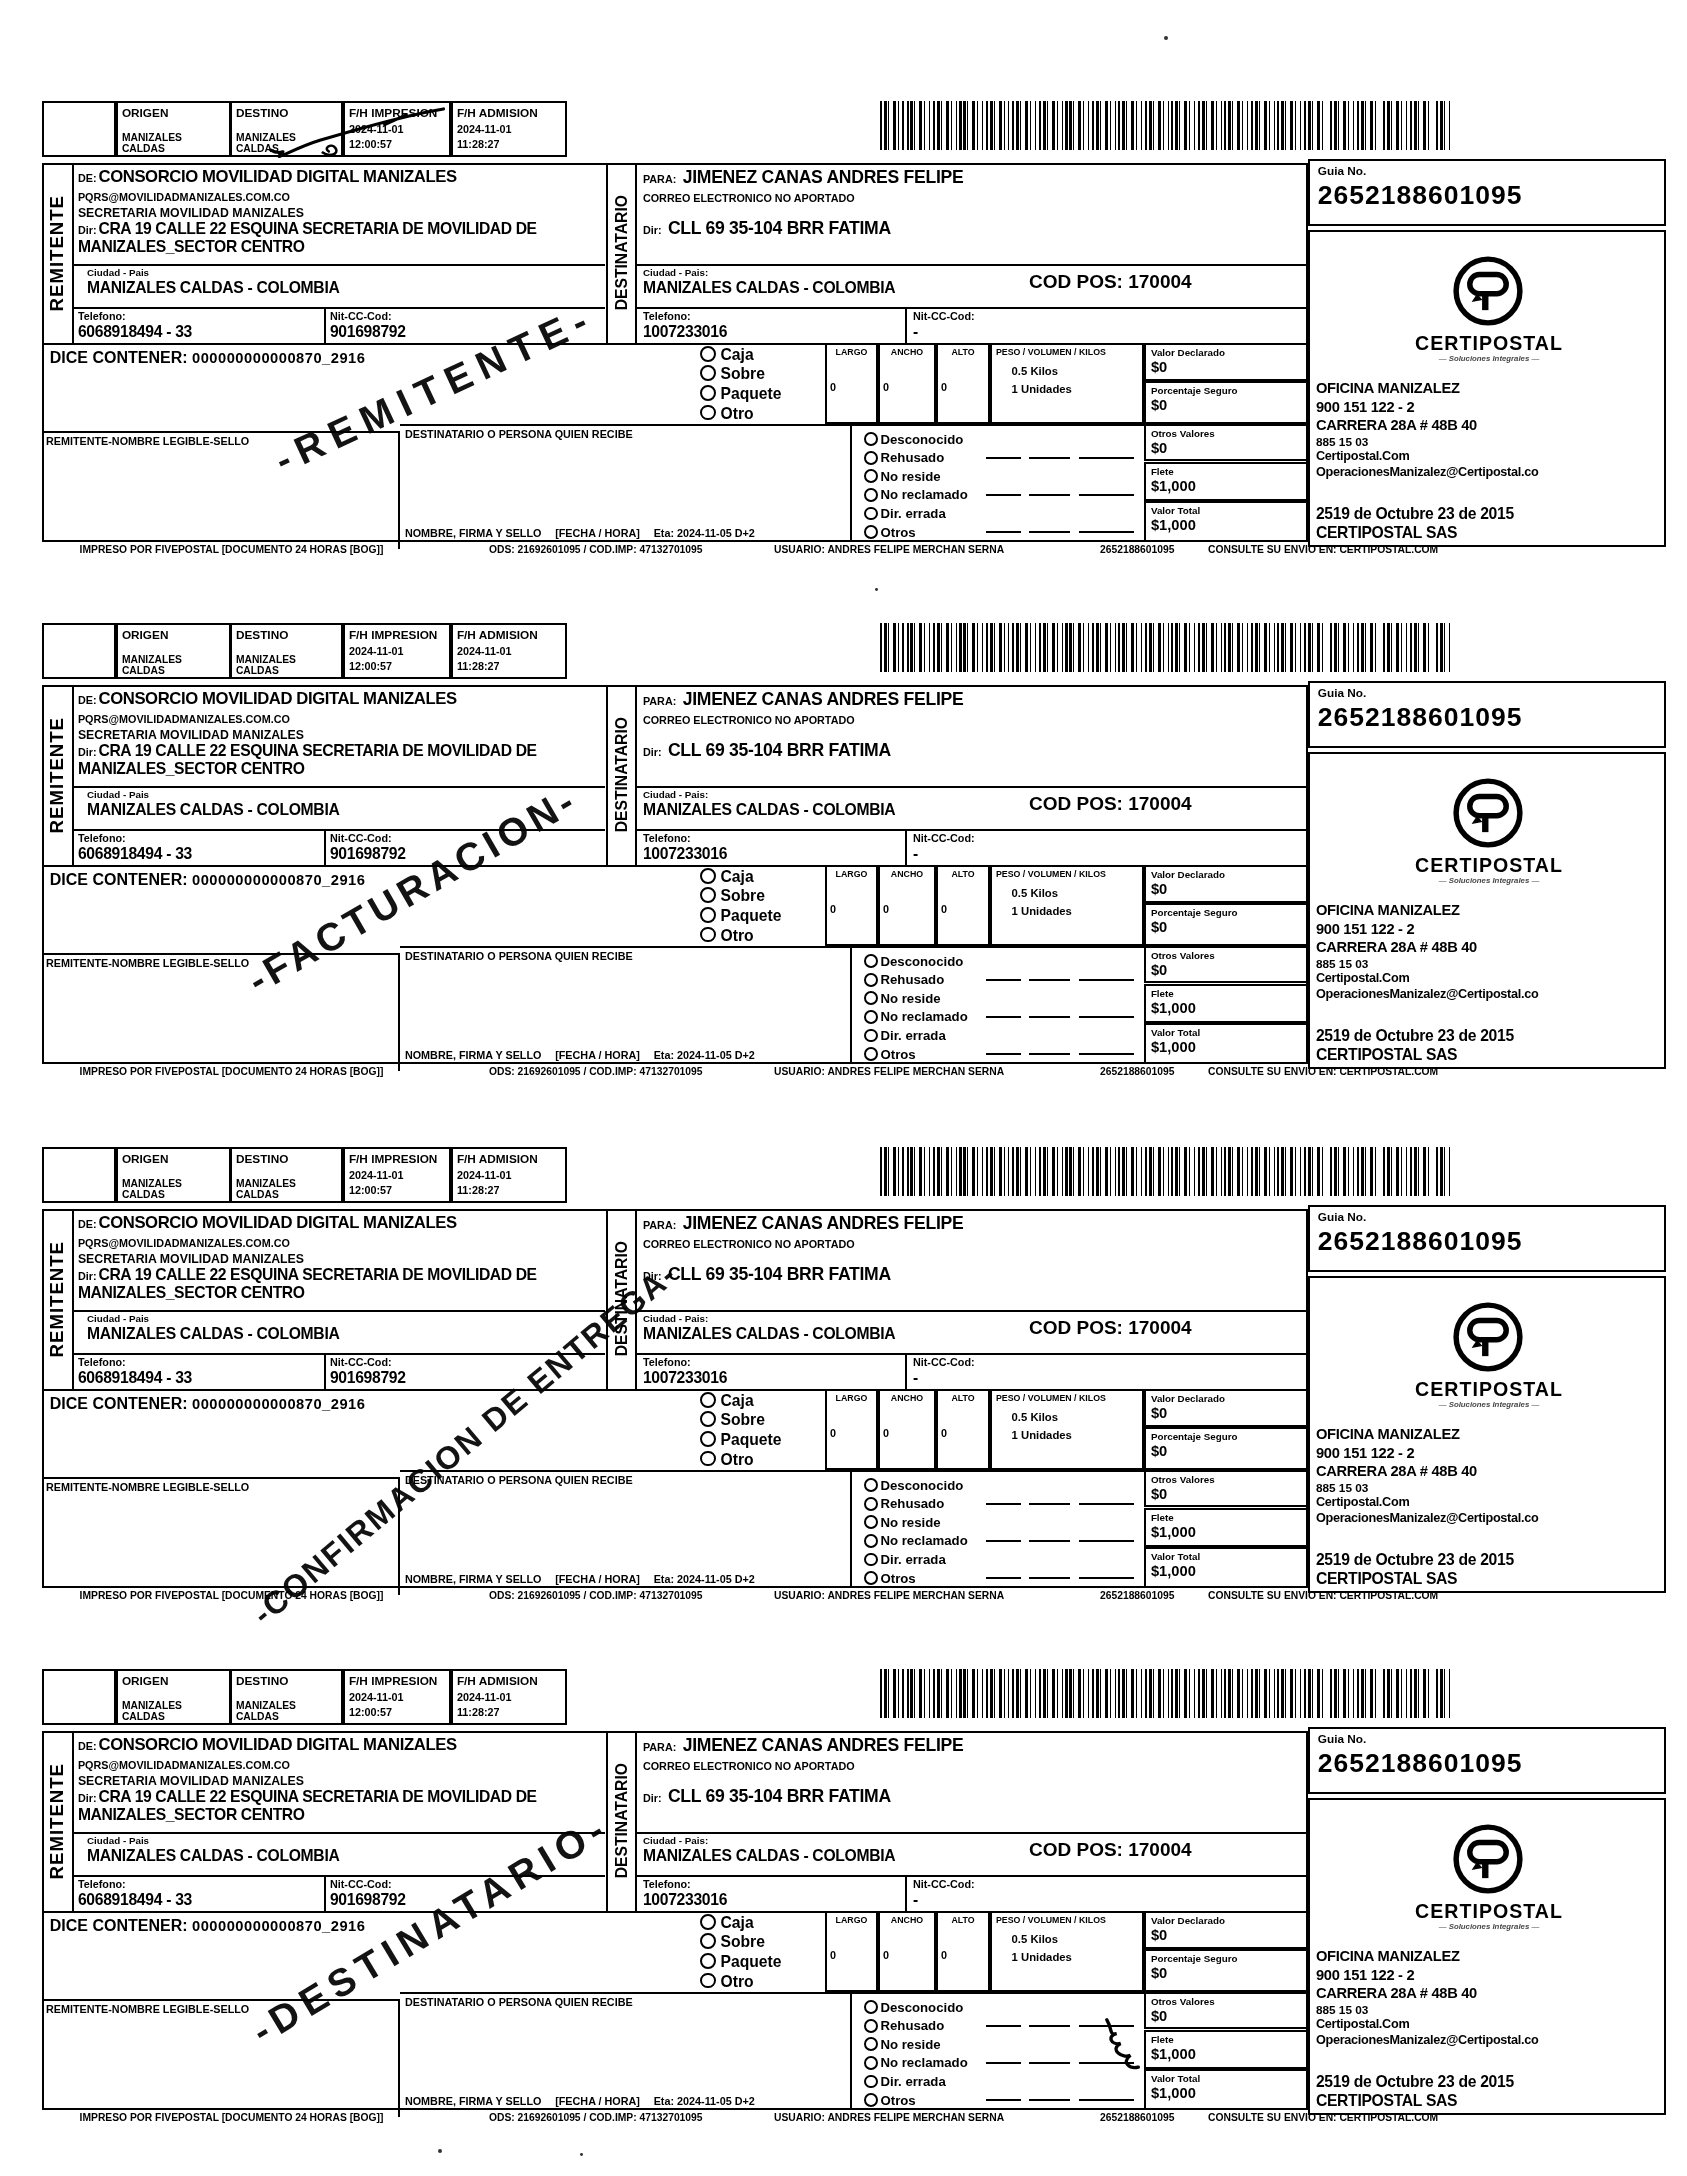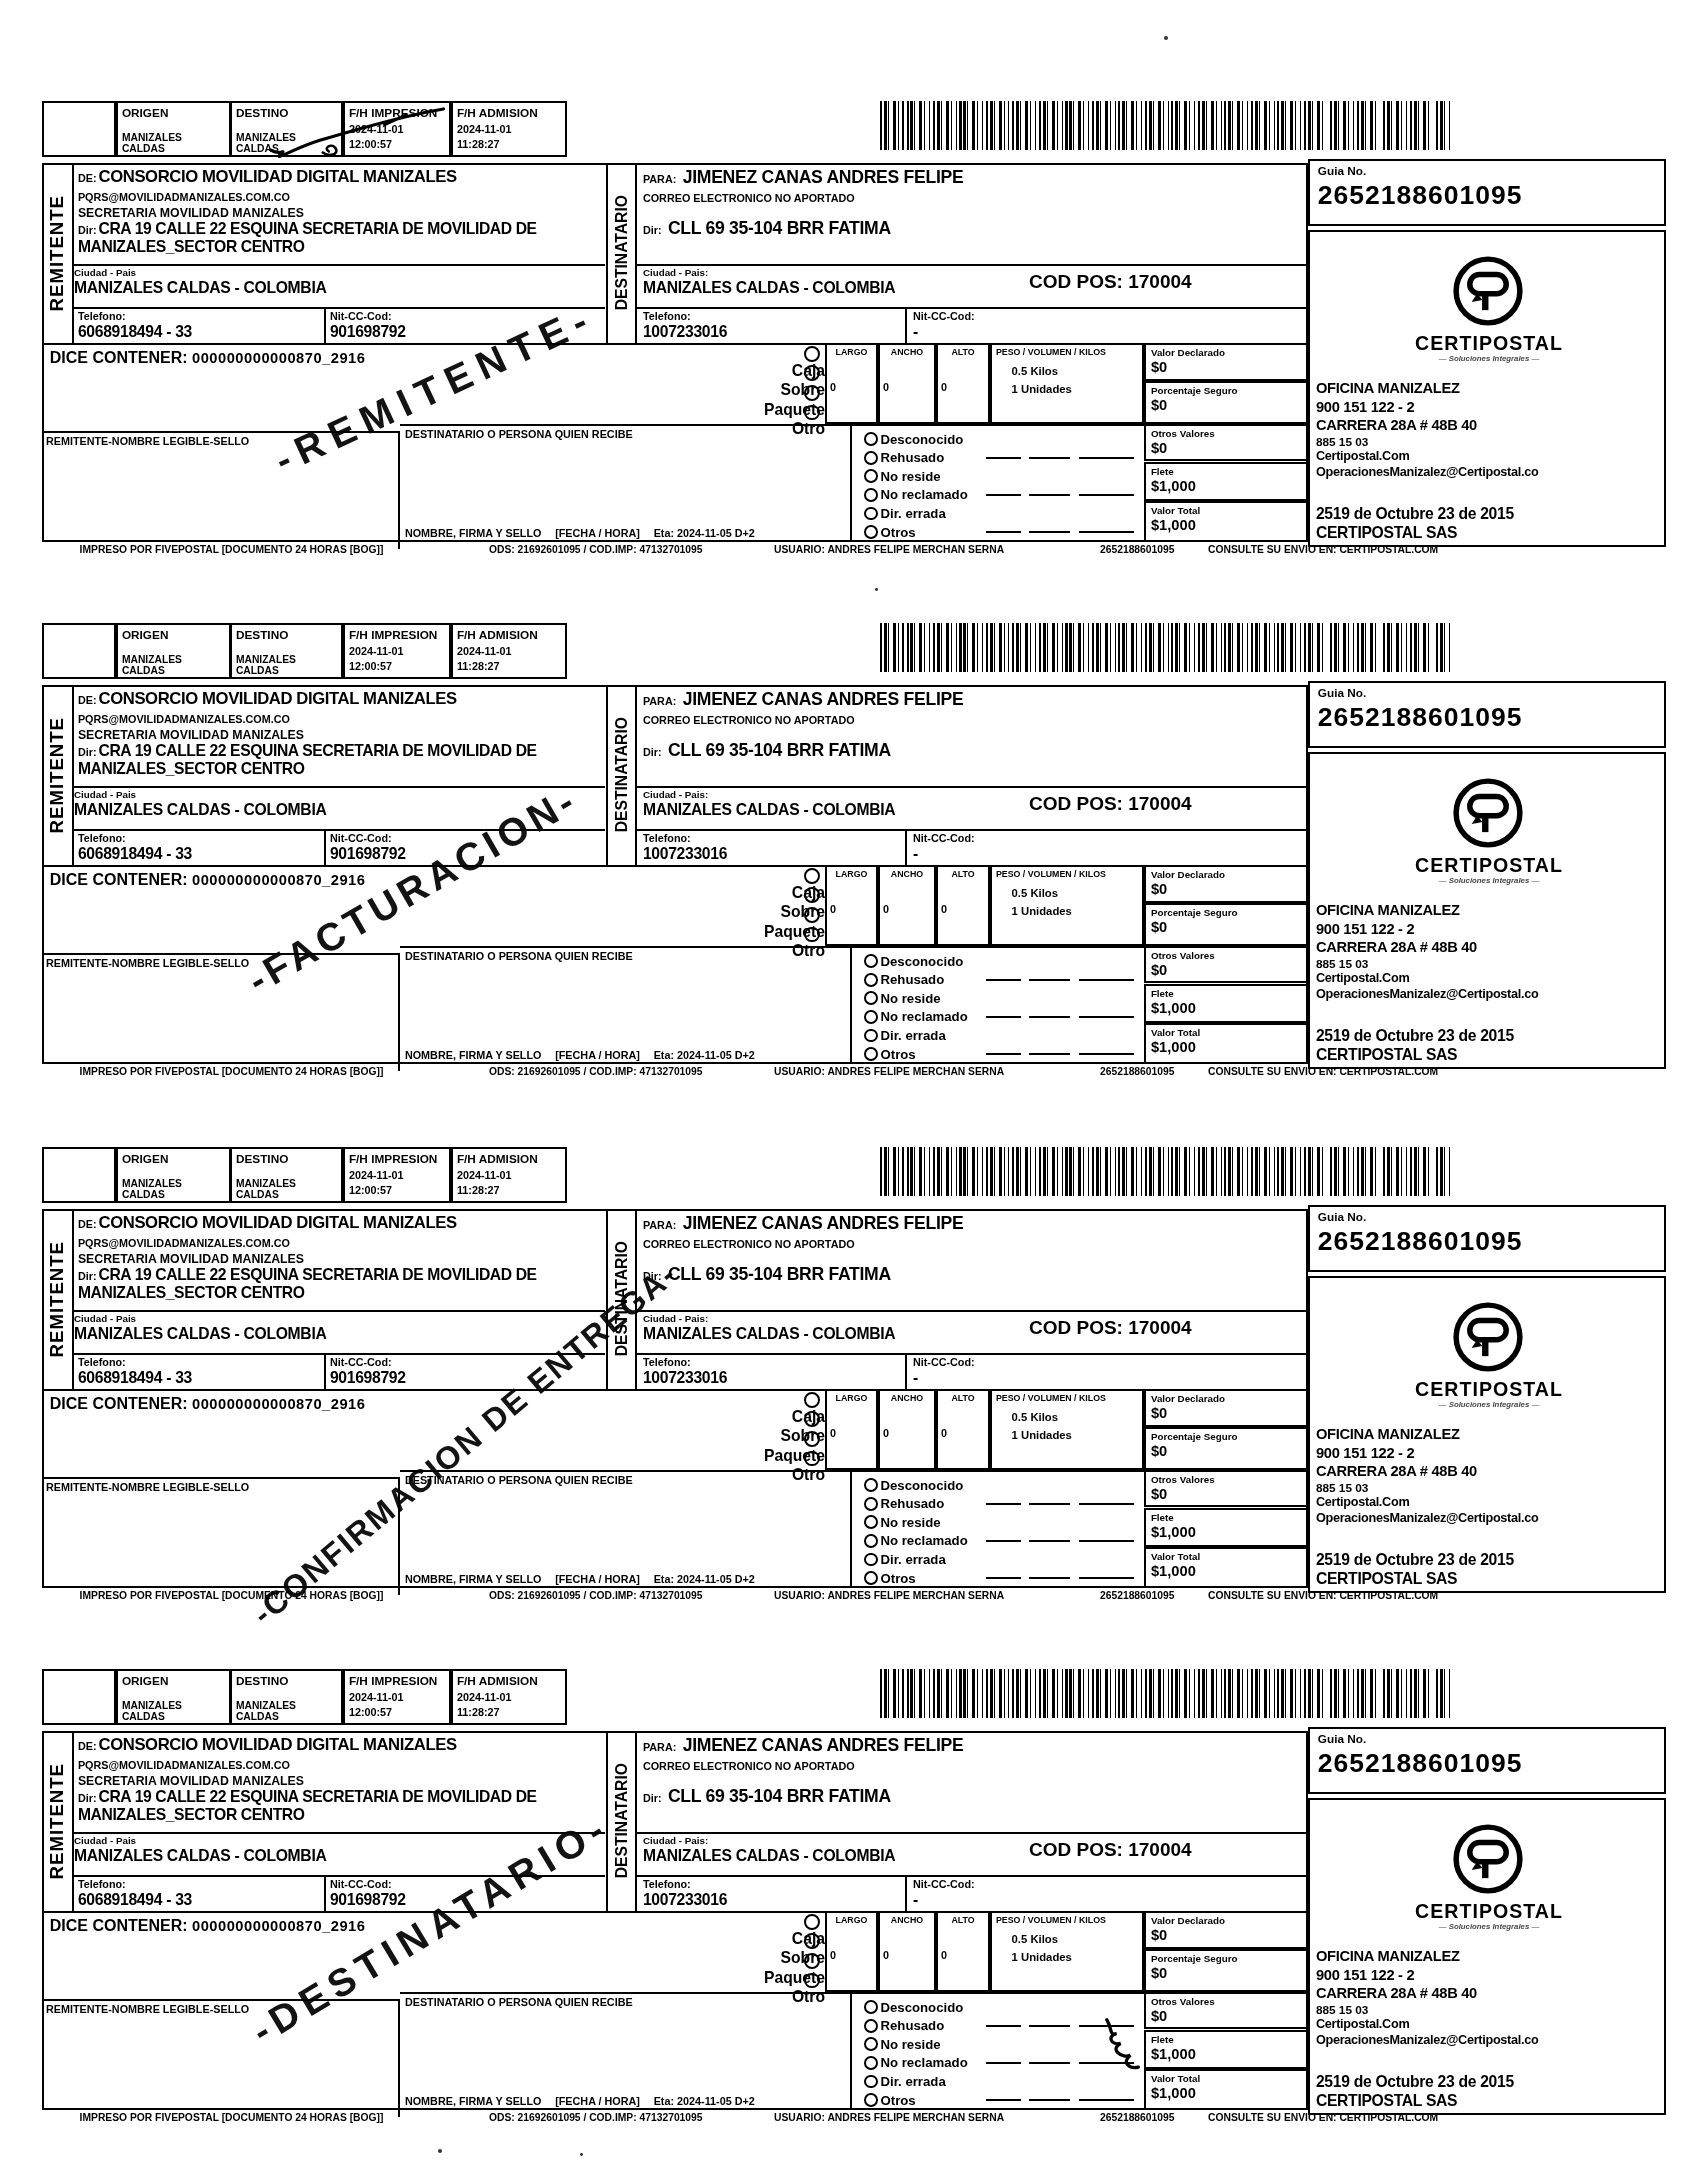--- a/index.html
+++ b/index.html
@@ -42,40 +42,40 @@
   .rem-strip span{font-size:18.6px;}
   .dest-strip{left:564px;top:62px;width:31px;height:180px;border-left:2px solid #000;border-right:2px solid #000;}
   .dest-strip span{font-size:15.7px;letter-spacing:0;}
 
   .rem-de{left:32px;top:62px;width:531px;height:101px;padding:3.9px 2px 0 3.9px;overflow:hidden;}
   .de-name{font-size:16.7px;font-weight:700;letter-spacing:-0.4px;}
   .de-pre{font-size:10.8px;font-weight:700;margin-right:2px;}
   .de-email{font-size:10.8px;font-weight:700;margin-top:4px;}
   .de-org{font-size:12.3px;font-weight:700;margin-top:2.9px;}
   .de-dir{font-size:15.7px;font-weight:700;line-height:18.6px;letter-spacing:-0.4px;}
-  .rem-ciudad{left:32px;top:163px;width:531px;height:43px;border-top:2px solid #000;padding:2px 0;}
+  .rem-ciudad{left:32px;top:163px;width:531px;height:43px;border-top:2px solid #000;padding:2px 13px;}
   .rem-tel{left:32px;top:206px;width:250px;height:36px;border-top:2px solid #000;padding:2px 3.9px;}
   .rem-nit{left:282px;top:206px;width:281px;height:36px;border-top:2px solid #000;border-left:2px solid #000;padding:2px 3.9px;}
 
   .dest-para{left:595px;top:62px;width:671px;height:101px;padding:3.9px 2px 0 5.9px;}
   .para-name{font-size:17.6px;font-weight:700;letter-spacing:-0.3px;}
   .dest-dir{margin-top:13.7px;}
   .dest-dir .para-name{font-size:17.6px;}
   .dest-ciudad{left:595px;top:163px;width:671px;height:43px;border-top:2px solid #000;padding:2px 5.9px;}
   .codpos{position:absolute;left:392px;top:4.9px;font-size:19px;font-weight:700;}
   .dest-tel{left:595px;top:206px;width:268px;height:36px;border-top:2px solid #000;padding:2px 5.9px;}
   .dest-nit{left:863px;top:206px;width:404px;height:36px;border-top:2px solid #000;border-left:2px solid #000;padding:2px 5.9px;}
 
   
   .dice-row{left:0;top:242px;width:1266px;height:81px;border-top:2px solid #000;}
   .dice-inner{position:absolute;left:7.8px;top:3.9px;}
   .dice-lab{font-size:16px;font-weight:700;}
   .dice-val{font-size:14.7px;font-weight:700;letter-spacing:0.5px;}
   .pkg-cell{left:650px;top:242px;width:133px;height:81px;padding:2.9px 0 0 7.8px;}
-  .pkg-row{display:flex;align-items:flex-end;height:19.6px;flex-direction:column;}
+  .pkg-row{display:flex;align-items:flex-start;height:19.6px;}
   .circ{display:inline-block;width:11.8px;height:11.8px;border:2.5px solid #000;border-radius:50%;margin-right:4.9px;flex:0 0 auto;}
   .pkg-row .plab{font-size:15.7px;font-weight:700;}
   .dim-cell{top:242px;height:81px;border:2px solid #000;padding:2px 2.9px;}
   .dim-largo{left:783px;width:53px;}
   .dim-ancho{left:836px;width:58px;}
   .dim-alto{left:894px;width:54px;}
   .dim-lab{font-size:8.8px;font-weight:700;text-align:center;}
   .dim-val{font-size:10.8px;font-weight:700;margin-top:23.5px;}
   .peso-cell{left:948px;top:242px;width:154px;height:81px;border:2px solid #000;padding:2px 3.9px;}
   .peso-lab{font-size:8.8px;font-weight:700;}

